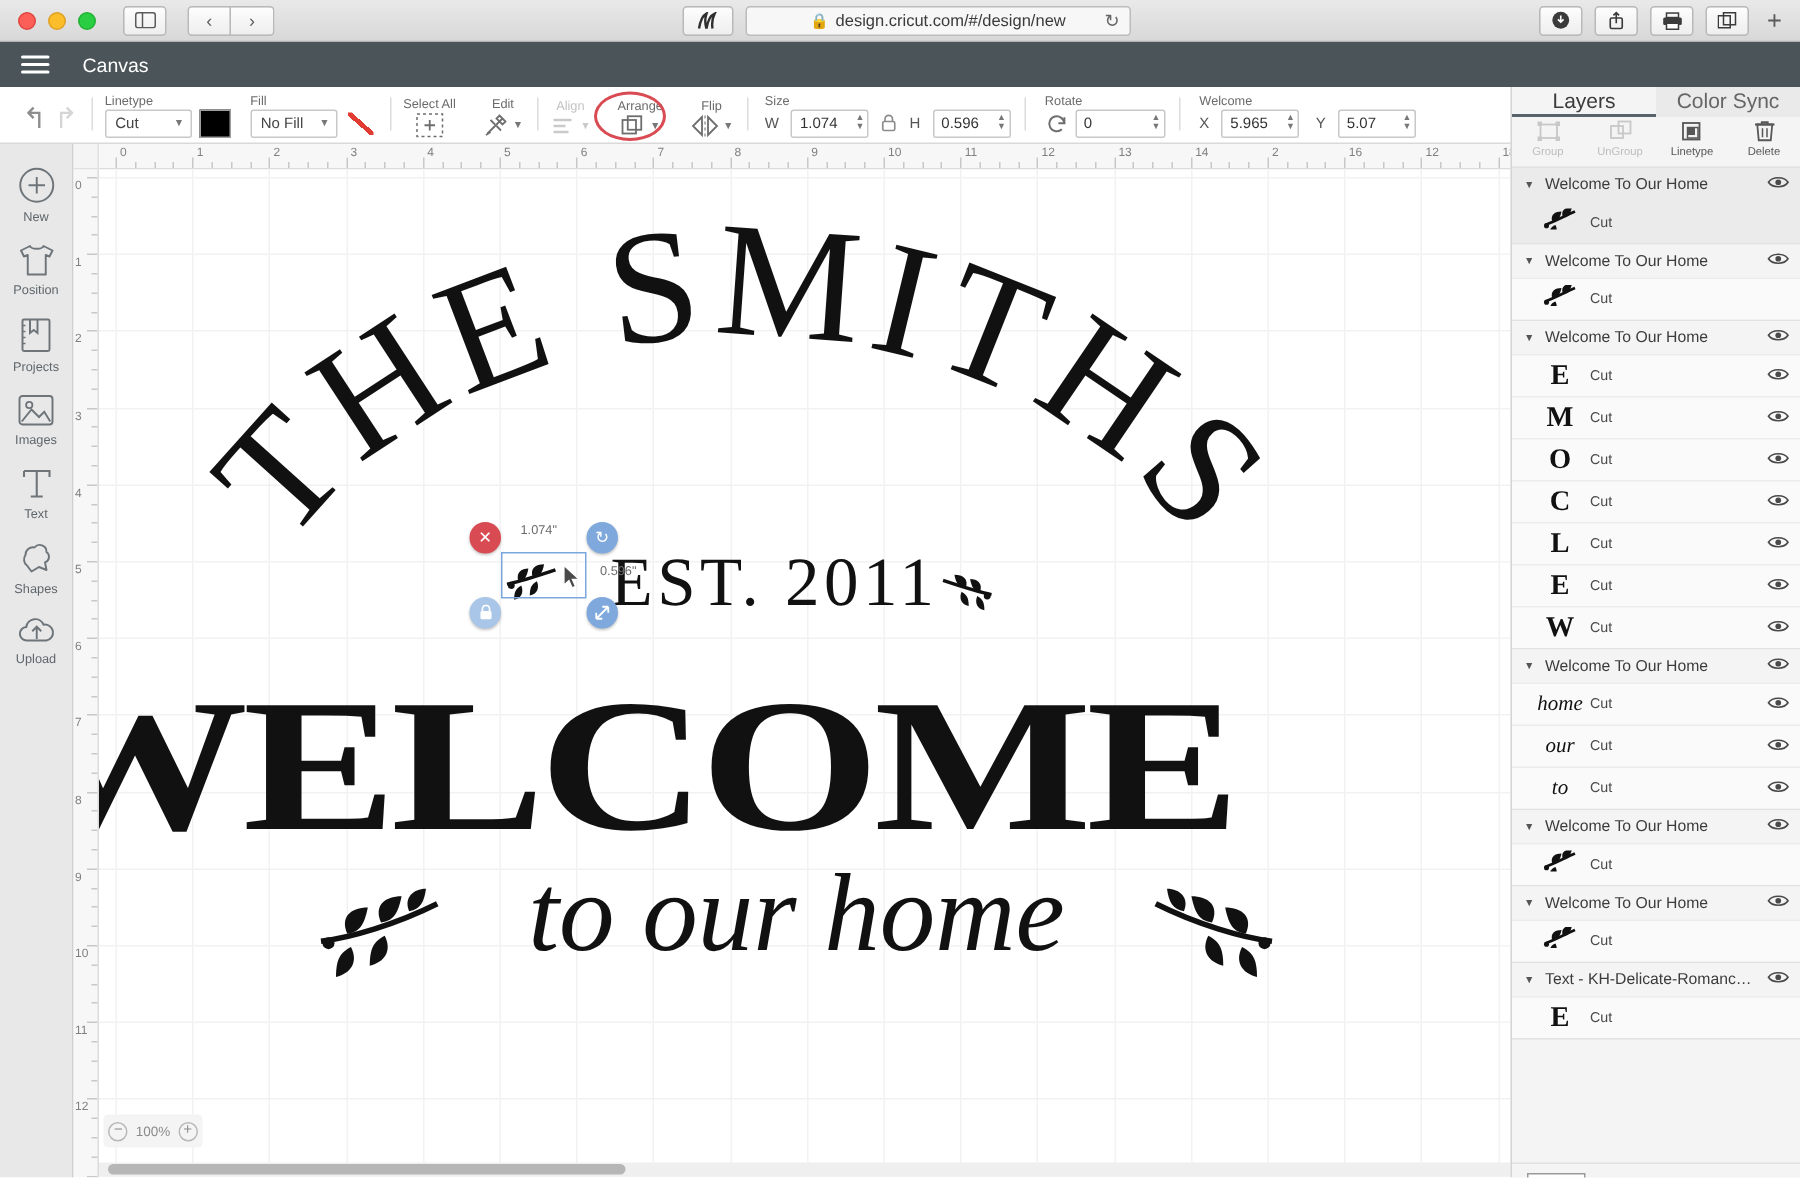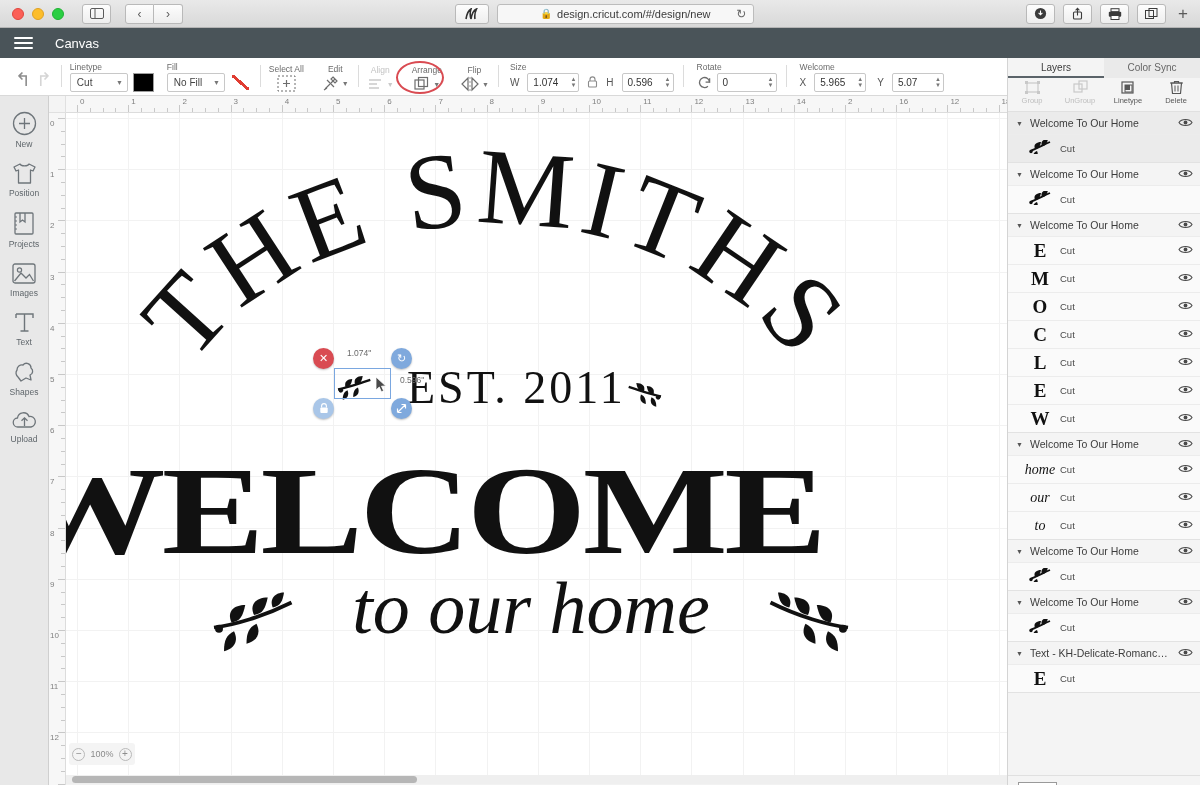--- a/index.html
+++ b/index.html
@@ -192,21 +192,21 @@
     background: #b6b6b6; border-radius: 4px;
   }
 
   
   .rpanel {
     position: absolute; left: 1007px; top: 58px; width: 193px; height: 727px;
     background: #f4f4f4; border-left: 1px solid #d4d4d4;
   }
   .rtabs { display: flex; height: 20px; background: #eaeaea; }
   .rtab {
-    flex: 1; font-size: 10px; color: #666; display: flex;
+    flex: 1; font-size: 14px; color: #666; display: flex;
     align-items: center; justify-content: center;
     border-bottom: 2px solid transparent;
   }
   .rtab.active { color: #3b3b3b; border-bottom: 2px solid #5a6369; background: #f4f4f4; }
   .ractions {
     display: flex; height: 34px; background: #f4f4f4; border-bottom: 1px solid #e0e0e0;
     padding-top: 2px;
   }
   .raction { flex: 1; display: flex; flex-direction: column; align-items: center; gap: 1px; }
   .raction .lbl { font-size: 7.5px; color: #575757; }

